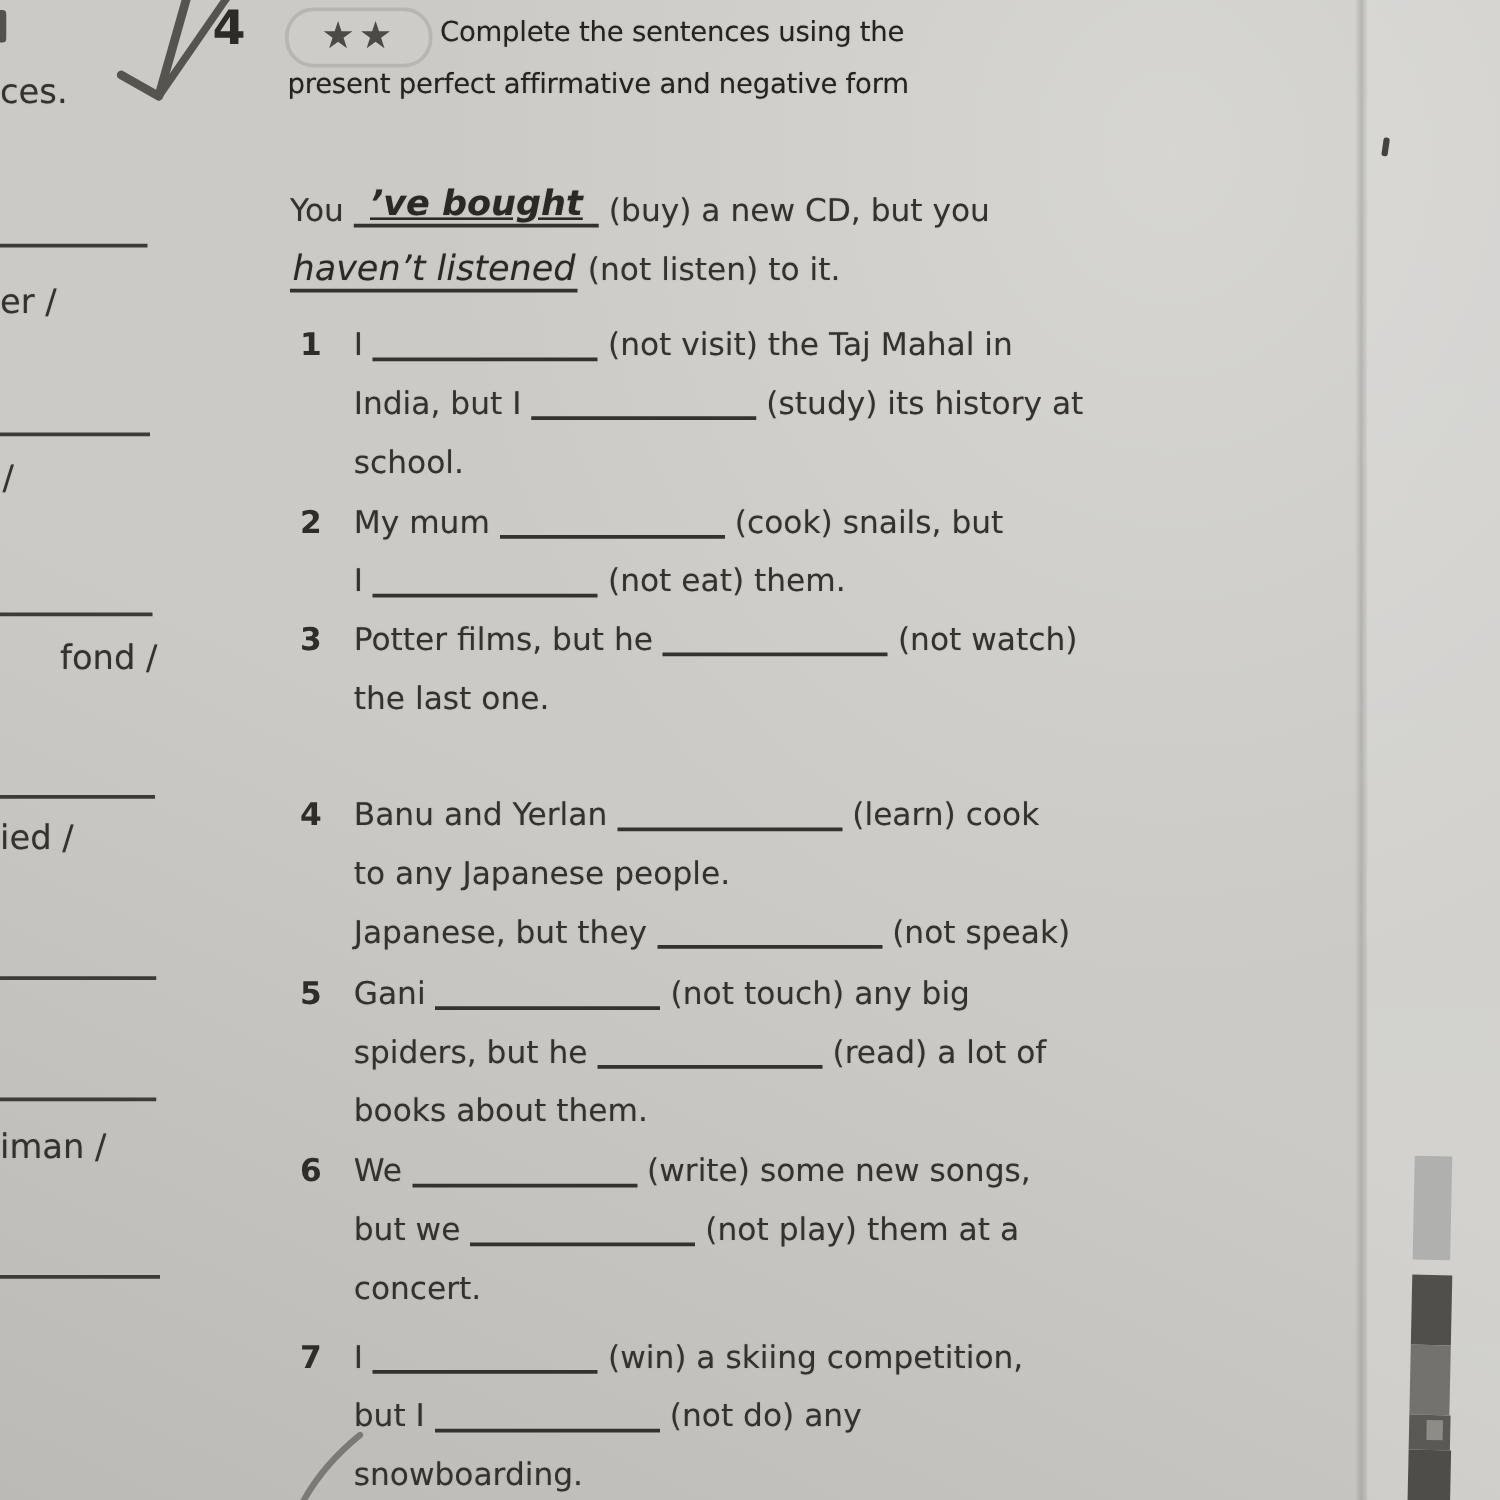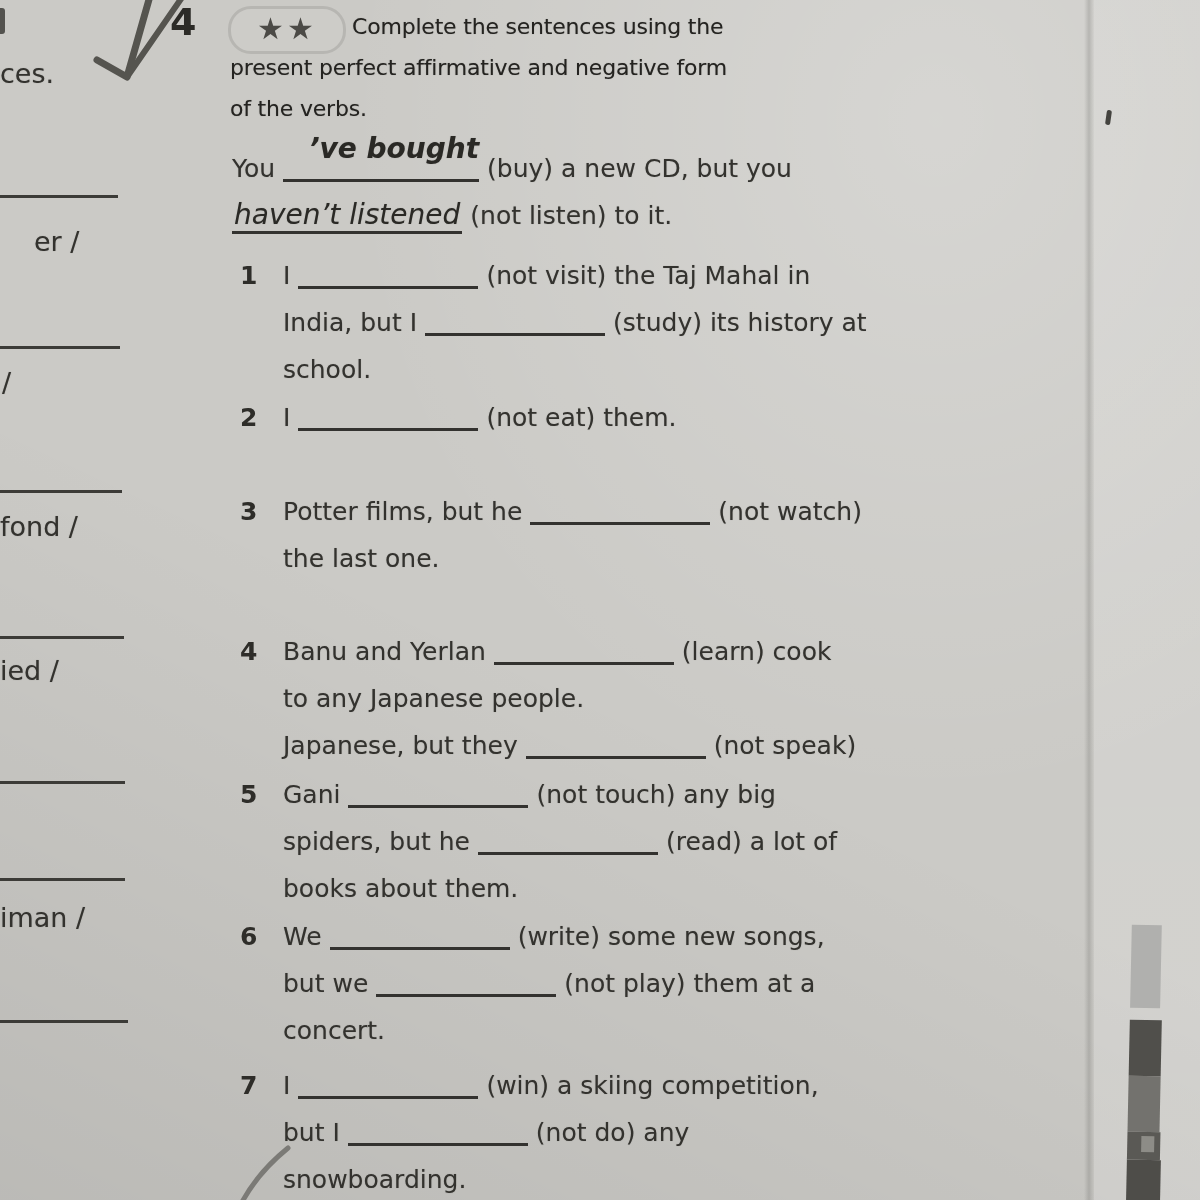--- a/index.html
+++ b/index.html
@@ -23,22 +23,22 @@
       background:rgba(255,255,255,0.05);}
   .stars{font-size:30px;letter-spacing:3px;color:#4b4a46;line-height:1;padding-bottom:3px;}
   .title-line{position:absolute;font-size:22px;font-weight:normal;color:#242320;
       white-space:nowrap;letter-spacing:-0.2px;text-shadow:0 0 1px rgba(50,50,46,0.35);}
   
   .bodyline{position:absolute;font-size:25px;color:#33322e;white-space:nowrap;
       text-shadow:0 0 1px rgba(60,60,56,0.3);}
   .blank{display:inline-block;width:180px;border-bottom:3px solid #33322f;
       height:0.95em;margin:0 8px;vertical-align:baseline;transform:translateY(5px);}
   .blank.answered{width:196px;position:relative;}
-  .answer{position:absolute;left:0;right:0;bottom:14px;text-align:right;
-      font-size:28px;font-weight:bold;font-style:italic;color:#2a2925;white-space:nowrap;}
+  .answer{position:absolute;left:0;right:0;bottom:0px;text-align:center;
+      font-size:28px;font-weight:bold;font-style:italic;color:#2a2925;white-space:nowrap;text-decoration:underline;}
   .hand-underlined{font-size:28px;font-weight:normal;font-style:italic;color:#2a2925;
       border-bottom:3px solid #33322f;padding:0 2px;}
   
   .item{position:absolute;left:240px;}
   .item .num{position:absolute;left:0;top:0;width:30px;font-size:25px;font-weight:bold;
       line-height:47px;color:#2e2d29;}
   .item .lines{margin-left:43px;}
   .iline{height:47px;line-height:47px;font-size:25px;white-space:nowrap;color:#33322e;
       text-shadow:0 0 1px rgba(60,60,56,0.3);}
   
@@ -61,64 +61,64 @@
   .strip.d4{width:34px;height:130px;background:#4e4d49;}
   svg.pen{position:absolute;overflow:visible;}
 </style>
 </head>
 <body>
 
 <div class="page">
 
   <div class="lc-frag" style="top:58px;">ces.</div>
   <div class="lc-line" style="top:195px;width:124px;"></div>
-  <div class="lc-frag" style="top:226px;padding-left:34px;">er /</div>
+  <div class="lc-frag" style="top:226px;">er /</div>
   <div class="lc-line" style="top:346px;width:126px;"></div>
   <div class="lc-frag" style="top:367px;left:2px;">/</div>
   <div class="lc-line" style="top:490px;width:128px;"></div>
-  <div class="lc-frag" style="top:511px;">fond /</div>
+  <div class="lc-frag" style="top:511px;padding-left:48px;">fond /</div>
   <div class="lc-line" style="top:636px;width:130px;"></div>
   <div class="lc-frag" style="top:655px;">ied /</div>
   <div class="lc-line" style="top:781px;width:131px;"></div>
   <div class="lc-line" style="top:878px;width:131px;"></div>
   <div class="lc-frag" style="top:902px;">iman /</div>
   <div class="lc-line" style="top:1020px;width:134px;"></div>
 
   <svg class="pen" style="left:88px;top:-6px;" width="110" height="115" viewBox="0 0 110 115">
     <path d="M9 66 L39 83 L62 2" fill="none" stroke="#55544f" stroke-width="7" stroke-linecap="round" stroke-linejoin="round"></path>
     <path d="M39 83 L95 2" fill="none" stroke="#55544f" stroke-width="6" stroke-linecap="round"></path>
   </svg>
 
   <div class="ex-num abs" style="left:170px;top:0px;">4</div>
   <div class="stars-pill abs" style="left:228px;top:6px;">
     <span class="stars">★★</span>
   </div>
   <div class="title-line" style="left:352px;top:14px;">Complete the sentences using the</div>
   <div class="title-line" style="left:230px;top:55px;">present perfect affirmative and negative form</div>
-  <div class="title-line" style="left:230px;top:96px;">of the verbs.</div>
 
   <div class="bodyline" style="left:232px;top:150px;">
     <span>You</span><span class="blank answered"><span class="answer">’ve bought</span></span><span>(buy) a new CD, but you</span>
   </div>
   <div class="bodyline" style="left:232px;top:198px;">
     <span class="hand-underlined">haven’t listened</span> <span>(not listen) to it.</span>
   </div>
 
   <div class="item" style="top:252px;">
     <span class="num">1</span>
     <div class="lines">
       <div class="iline"><span>I</span><span class="blank"></span><span>(not visit) the Taj Mahal in</span></div>
       <div class="iline"><span>India, but I</span><span class="blank"></span><span>(study) its history at</span></div>
       <div class="iline"><span>school.</span></div>
     </div>
   </div>
 
   <div class="item" style="top:394px;">
     <span class="num">2</span>
     <div class="lines">
+      <div class="iline"><span>My mum</span><span class="blank"></span><span>(cook) snails, but</span></div>
       <div class="iline"><span>I</span><span class="blank"></span><span>(not eat) them.</span></div>
     </div>
   </div>
 
   <div class="item" style="top:488px;">
     <span class="num">3</span>
     <div class="lines">
       <div class="iline"><span>Potter films, but he</span><span class="blank"></span><span>(not watch)</span></div>
       <div class="iline"><span>the last one.</span></div>
     </div>

